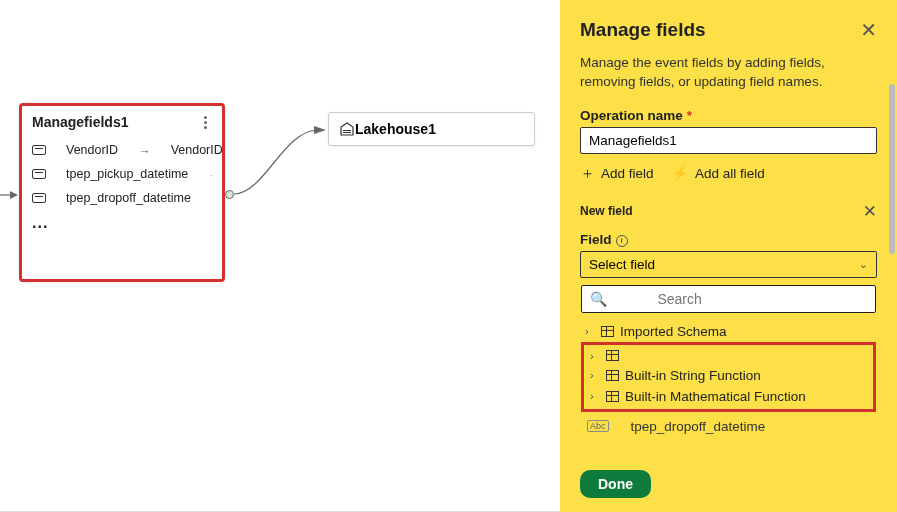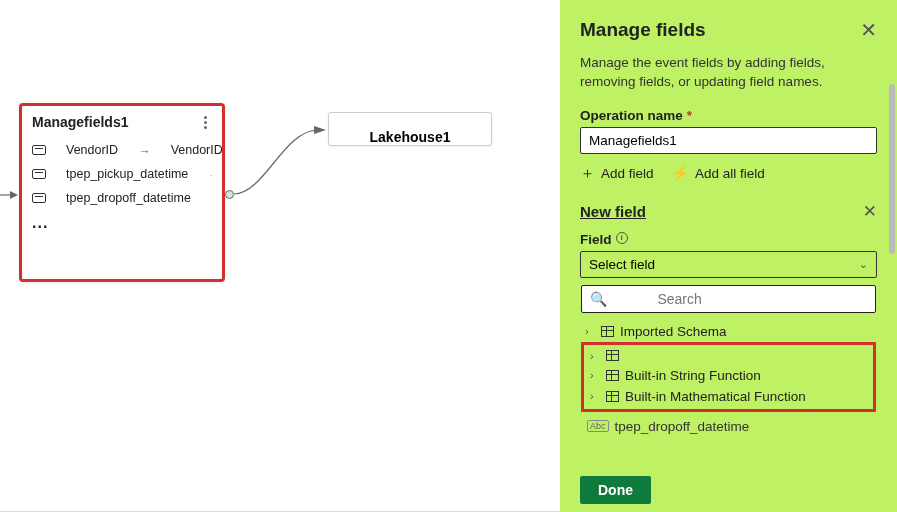--- a/index.html
+++ b/index.html
@@ -4,78 +4,78 @@
 <style>
 * { box-sizing: border-box; margin: 0; padding: 0; font-family: "Segoe UI", Arial, sans-serif; }
 body { width: 897px; height: 512px; background: #fff; position: relative; overflow: hidden; }
 
 
 .canvas { position: absolute; left: 0; top: 0; width: 560px; height: 512px; background: #fff; border-bottom: 1px solid #ddd; }
 
 
 .node { position: absolute; background: #fff; border: 1px solid #ccc; border-radius: 4px; box-shadow: 0 1px 3px rgba(0,0,0,.08); padding: 8px 10px; }
 .node.manage { left: 19px; top: 103px; width: 206px; height: 179px; border: 3px solid #d32f2f; }
-.node.dest { left: 328px; top: 112px; width: 164px; height: 34px; display: flex; align-items: center; gap: 8px; border-radius: 3px; flex-direction: column; }
+.node.dest { left: 328px; top: 112px; width: 207px; height: 34px; display: flex; align-items: center; gap: 0; border-radius: 3px; }
 .node-title { font-size: 14px; font-weight: 600; color: #222; margin-bottom: 8px; display: flex; align-items: center; justify-content: space-between; }
 .node-dots { width: 14px; display: flex; flex-direction: column; align-items: center; gap: 2px; }
 .node-dots span { width: 3px; height: 3px; background: #666; border-radius: 50%; }
 .field-line { display: flex; align-items: center; gap: 20px; font-size: 12.5px; color: #222; padding: 5px 0; }
 .field-line .arrow { color: #666; }
 .field-icon { width: 14px; height: 10px; border: 1.2px solid #333; border-radius: 2px; position: relative; flex-shrink: 0; }
 .field-icon::before { content: ""; position: absolute; top: 2px; left: 2px; right: 2px; height: 1px; background: #333; }
 .more-dots { font-size: 16px; font-weight: bold; letter-spacing: 1px; color: #222; padding: 4px 0; }
 
 
 svg.connector { position: absolute; overflow: visible; pointer-events: none; }
 
 
 .port { position: absolute; width: 9px; height: 9px; border: 1px solid #666; border-radius: 50%; background: #cfe8d6; }
 
 
 .scrollbar { position: absolute; right: 2px; top: 84px; width: 6px; height: 170px; background: #bbb; border-radius: 3px; }
 
 
-.panel { position: absolute; left: 560px; top: 0; width: 337px; height: 512px; background: #bef264; padding: 18px 20px 0 20px; }
+.panel { position: absolute; left: 560px; top: 0; width: 337px; height: 512px; background: #fde047; padding: 18px 20px 0 20px; }
 .panel-title { font-size: 19px; font-weight: 600; color: #222; display: flex; justify-content: space-between; align-items: center; }
 .close-x { font-size: 20px; color: #555; cursor: pointer; font-weight: 300; }
 .panel-desc { font-size: 13.5px; color: #333; margin: 12px 0 16px; line-height: 1.4; }
 .label { font-size: 13.5px; font-weight: 600; color: #222; display: flex; align-items: center; gap: 4px; }
 .label .req { color: #d32f2f; }
 .text-input { width: 100%; border: 1px solid #333; border-radius: 2px; padding: 5px 8px; font-size: 13.5px; margin: 4px 0 10px; }
 .action-row { display: flex; gap: 18px; margin-bottom: 18px; }
 .action-btn { display: flex; align-items: center; gap: 6px; font-size: 13.5px; color: #222; cursor: pointer; }
 .plus-icon { font-size: 15px; color: #333; }
 .thunder-icon { font-size: 14px; }
 
 .section-head { display: flex; justify-content: space-between; align-items: center; margin-bottom: 10px; }
-.section-head h3 { font-size: 15px; font-weight: 600; color: #222; text-decoration: underline; }
-
-.field-label { display: flex; align-items: flex-start; gap: 4px; font-size: 13.5px; font-weight: 600; color: #222; margin-bottom: 4px; }
+.section-head h3 { font-size: 12px; font-weight: 600; color: #222; }
+
+.field-label { display: flex; align-items: flex-end; gap: 4px; font-size: 13.5px; font-weight: 600; color: #222; margin-bottom: 4px; }
 .info-icon { width: 12px; height: 12px; border: 1px solid #555; border-radius: 50%; font-size: 8px; display: flex; align-items: center; justify-content: center; color: #555; }
 
 .select-box { width: 100%; border: 1px solid #333; border-radius: 2px; padding: 5px 8px; font-size: 13.5px; display: flex; justify-content: space-between; align-items: center; cursor: pointer; gap: 12px; }
 .chev { font-size: 11px; color: #555; }
 
 .dropdown { margin-top: 6px; border: 1px solid transparent; }
 .search-box { border: 1.5px solid #222; border-radius: 2px; padding: 5px 8px; display: flex; align-items: center; gap: 8px; font-size: 14px; margin-bottom: 8px; background: #fff; }
 .search-box .mag { font-size: 14px; color: #555; }
 .search-box input { border: none; outline: none; font-size: 14px; flex: 1; margin-left: 42px; }
 
 .tree { border: 3px solid transparent; padding: 2px 4px; }
 .tree.highlight { border-color: #d32f2f; }
 .tree-row { display: flex; align-items: center; gap: 6px; font-size: 13.5px; color: #222; padding: 3px 2px; cursor: pointer; }
 .expand { font-size: 11px; color: #555; width: 10px; }
 .table-icon { width: 13px; height: 11px; border: 1px solid #333; position: relative; }
 .table-icon::before { content: ""; position: absolute; top: 3px; left: 0; right: 0; height: 1px; background: #333; }
 .table-icon::after { content: ""; position: absolute; top: 0; bottom: 0; left: 4px; width: 1px; background: #333; }
 
-.result-row { display: flex; align-items: center; gap: 6px; font-size: 13.5px; color: #333; padding: 3px 6px; margin-top: 4px; }
+.result-row { display: flex; align-items: center; gap: 22px; font-size: 13.5px; color: #333; padding: 3px 6px; margin-top: 4px; }
 .abc-icon { font-size: 9px; border: 1px solid #888; padding: 0 2px; border-radius: 2px; color: #666; }
 
-.done-btn { position: absolute; left: 20px; bottom: 8px; background: #0e7a3b; color: #fff; border: none; padding: 6px 18px; font-size: 14px; font-weight: 600; border-radius: 2px; cursor: pointer; }
+.done-btn { position: absolute; left: 20px; bottom: 14px; background: #0e7a3b; color: #fff; border: none; padding: 6px 18px; font-size: 14px; font-weight: 600; border-radius: 10px; cursor: pointer; }
 
 .lakehouse-icon { width: 16px; height: 16px; }
 
 .truncate { white-space: nowrap; overflow: hidden; text-overflow: clip; }
 </style>
 </head>
 <body>
 
 <div class="canvas">
 

